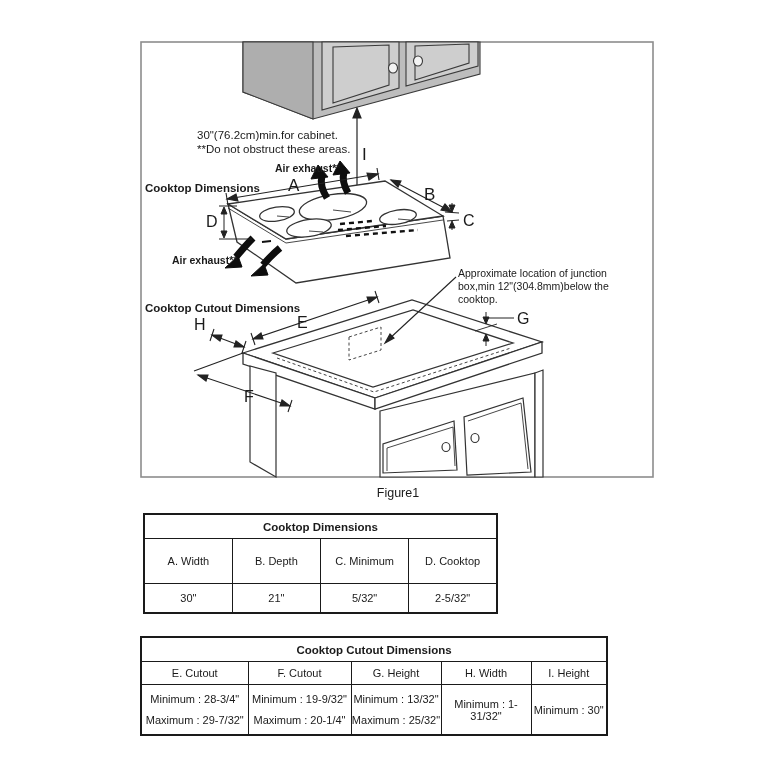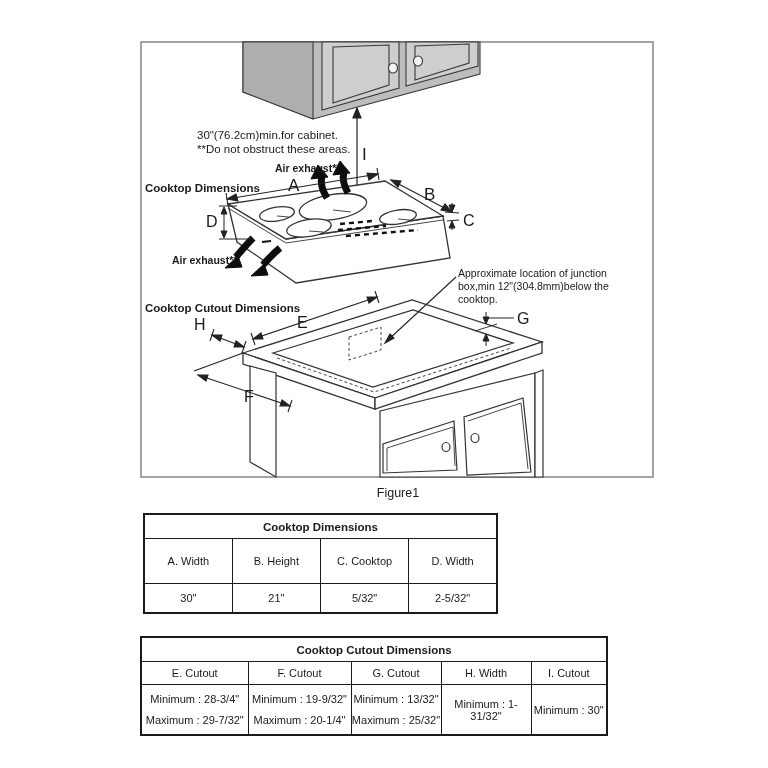--- a/index.html
+++ b/index.html
@@ -197,23 +197,23 @@
 </div>
 
 <div class="tbl" id="t1" style="left:143px;top:513px;width:355px;">
   <table>
     <tbody>
         <tr class="title-row">
       <td colspan="4">Cooktop Dimensions</td>
     </tr>
     <tr class="head-row">
       <td>A. Width</td>
-      <td>B. Height</td>
-      <td>C. Cooktop</td>
-      <td>D. Width</td>
+      <td>B. Depth</td>
+      <td>C. Minimum</td>
+      <td>D. Cooktop</td>
     </tr>
     <tr class="val-row">
       <td>30"</td>
       <td>21"</td>
       <td>5/32"</td>
       <td>2-5/32"</td>
     </tr>
   </tbody>
     </table>
 </div>
@@ -227,23 +227,23 @@
         <col style="width:90px">
         <col style="width:76px">
     </colgroup>
     <tbody>
         <tr class="title-row">
       <td colspan="5">Cooktop Cutout Dimensions</td>
     </tr>
     <tr class="head-row">
       <td>E. Cutout</td>
       <td>F. Cutout</td>
-      <td>G. Cutout</td>
+      <td>G. Height</td>
       <td>H. Width</td>
-      <td>I. Cutout</td>
+      <td>I. Height</td>
     </tr>
     <tr class="val-row">
       <td class="two-line">
         <div>Minimum : 28-3/4"</div>
         <div>Maximum : 29-7/32"</div>
       </td>
       <td class="two-line">
         <div>Minimum : 19-9/32"</div>
         <div>Maximum : 20-1/4"</div>
       </td>

